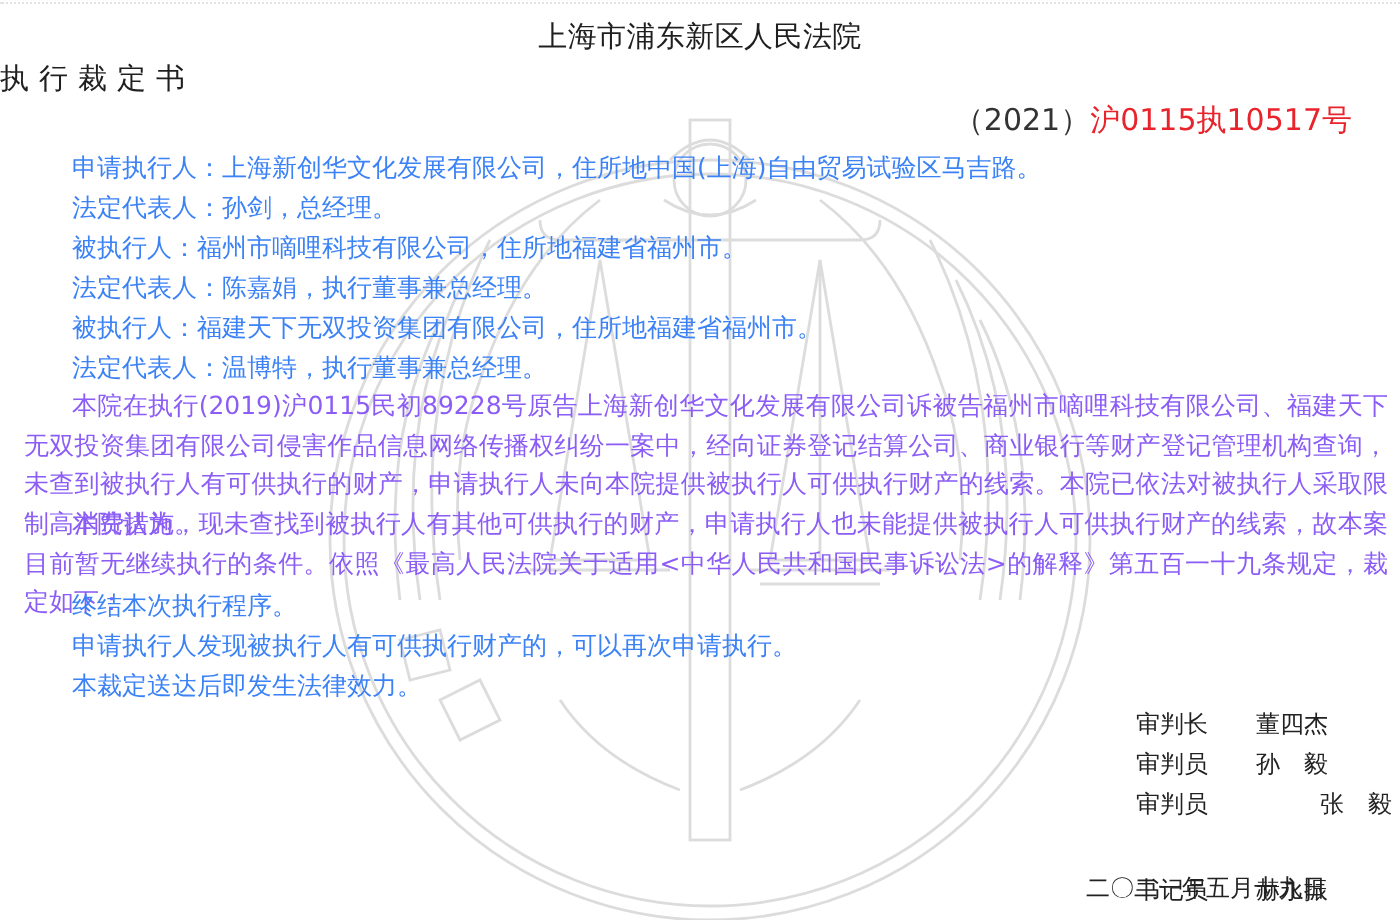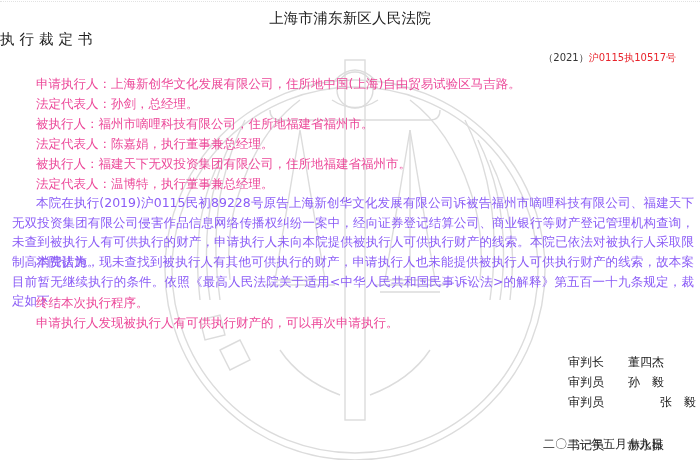--- a/index.html
+++ b/index.html
@@ -21,25 +21,25 @@
     .doc { position: absolute; left: 0; top: 0; width: 684px; height: 460px; }
     .court-name {
       position: absolute; left: 0; width: 700px; top: 9px;
       text-align: center; font-size: 14.5px; letter-spacing: 0.2px; color: #1f1f1f;
     }
     .doc-title {
       position: absolute; left: 0; width: 700px; top: 30px;
       font-size: 14.5px; letter-spacing: 5px; color: #1f1f1f;
     }
     .case-no {
-      position: absolute; right: 8px; top: 51px; font-size: 10px; color: #333;
+      position: absolute; right: 8px; top: 51px; font-size: 15px; color: #333;
     }
     .case-no .red { color: #e8232b; }
     .line {
-      position: absolute; left: 36px; font-size: 12.5px; white-space: nowrap; color: #ec4899;
+      position: absolute; left: 36px; font-size: 12.5px; white-space: nowrap; color: #3b82f6;
     }
     .para {
       position: absolute; left: 12px; width: 682px; font-size: 12.5px; line-height: 19.5px; color: #8b5cf6;
       text-align: justify;
     }
     .indent { text-indent: 24px; }
     .sig {
       position: absolute; font-size: 12px; color: #222; white-space: nowrap;
     }
   </style>
@@ -92,20 +92,21 @@
   </div>
   <div class="line" style="top:176px">
     <span>法定代表人：</span><span>温博特，执行董事兼总经理。</span>
   </div>
 
   <div class="para indent" style="top:193px">本院在执行(2019)沪0115民初89228号原告上海新创华文化发展有限公司诉被告福州市嘀哩科技有限公司、福建天下无双投资集团有限公司侵害作品信息网络传播权纠纷一案中，经向证券登记结算公司、商业银行等财产登记管理机构查询，未查到被执行人有可供执行的财产，申请执行人未向本院提供被执行人可供执行财产的线索。本院已依法对被执行人采取限制高消费措施。</div>
   <div class="para indent" style="top:252px">本院认为，现未查找到被执行人有其他可供执行的财产，申请执行人也未能提供被执行人可供执行财产的线索，故本案目前暂无继续执行的条件。依照《最高人民法院关于适用&lt;中华人民共和国民事诉讼法&gt;的解释》第五百一十九条规定，裁定如下：</div>
 
   <div class="line" style="top:295px">终结本次执行程序。</div>
   <div class="line" style="top:315px">申请执行人发现被执行人有可供执行财产的，可以再次申请执行。</div>
+  <div class="line" style="top:335px">本裁定送达后即发生法律效力。</div>
 
   <div class="sig" style="top:354px; left:568px">审判长</div>
   <div class="sig" style="top:354px; left:628px">董四杰</div>
   <div class="sig" style="top:374px; left:568px">审判员</div>
   <div class="sig" style="top:374px; left:628px">孙　毅</div>
   <div class="sig" style="top:394px; left:568px">审判员</div>
   <div class="sig" style="top:394px; left:660px">张　毅</div>
   <div class="sig" style="top:436px; left:543px">二〇二一年五月十九日</div>
   <div class="sig" style="top:437px; left:568px">书记员</div>
   <div class="sig" style="top:437px; left:628px">赫永振</div>

